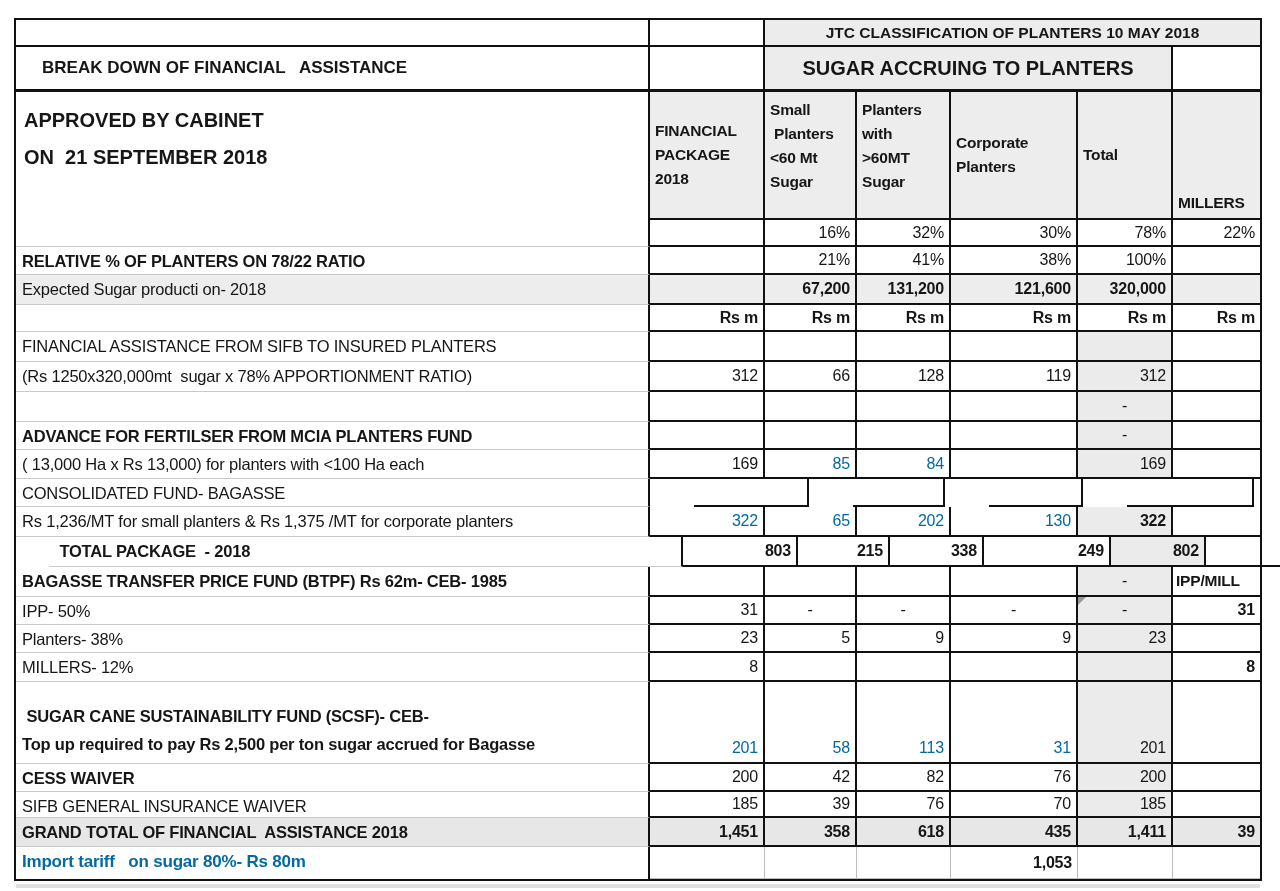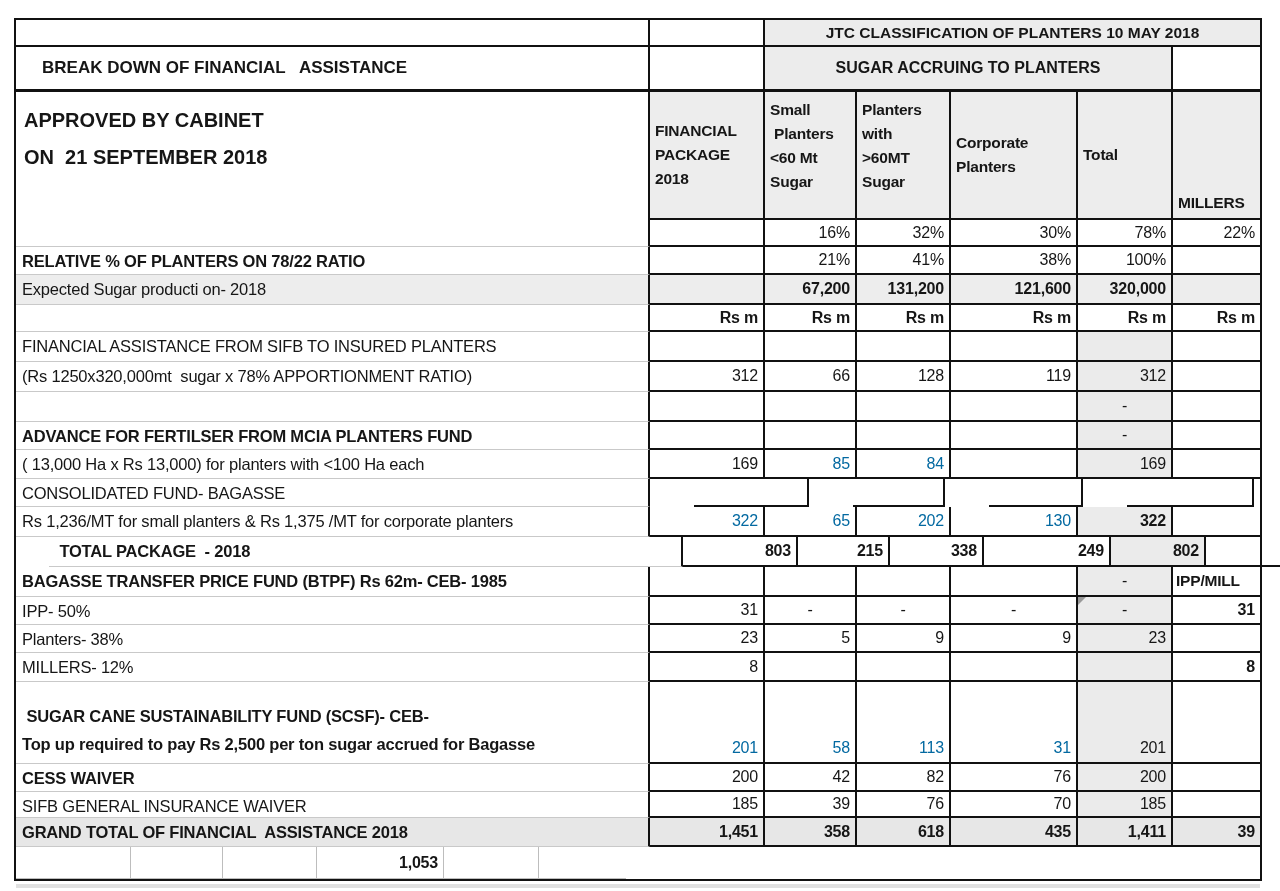--- a/index.html
+++ b/index.html
@@ -35,21 +35,21 @@
      border-style:solid;border-width:8px 8px 0 0;border-color:#999 transparent transparent transparent;}
   
   .r-top .lab{border-bottom:2px solid #111;}
   .topfp{border-bottom:2px solid #111;background:#fff;}
   .jtc{width:495px;background:#ececec;display:flex;align-items:center;justify-content:center;
        font-weight:bold;font-size:15.5px;border-bottom:2px solid #111;letter-spacing:0;}
   .breaklab{font-size:17px;font-weight:bold;display:flex;align-items:center;padding:0 0 0 26px;
        border-bottom:3px solid #111;letter-spacing:0;}
   .fp-empty{border-bottom:3px solid #111;background:#fff;}
   .sugar{width:408px;border-right:2px solid #111;border-bottom:3px solid #111;background:#ececec;
-       display:flex;align-items:center;justify-content:center;font-weight:bold;font-size:16px;}
+       display:flex;align-items:center;justify-content:center;font-weight:bold;font-size:20px;}
   .mtop{width:87px;border-bottom:3px solid #111;background:#fff;}
   .approved{font-size:20px;font-weight:bold;white-space:pre-wrap;line-height:1.85;
        padding:10px 0 0 8px;border-bottom:none;letter-spacing:0;}
   .hc{background:#ededed;font-weight:bold;font-size:15.5px;line-height:1.55;border-right:2px solid #111;
       border-bottom:2px solid #111;white-space:pre-wrap;padding:2px 2px 2px 5px;box-sizing:border-box;
       display:flex;flex-direction:column;letter-spacing:-0.2px;}
   .hc0{width:115px;justify-content:center;}
   .hc1{width:92px;padding-top:6px;}
   .hc2{width:94px;padding-top:6px;}
   .hc3{width:127px;justify-content:center;}
@@ -512,20 +512,21 @@
             <span>435</span>
           </div>
           <div class="c v v4 b">
             <span>1,411</span>
           </div>
           <div class="c v v5 b">
             <span>39</span>
           </div>
         </div>
         <div class="r import" style="height: 32px;">
+          <div class="c lab b gtxt">Import tariff   on sugar 80%- Rs 80m</div>
           <div class="c v v0">
             <span></span>
           </div>
           <div class="c v v1">
             <span></span>
           </div>
           <div class="c v v2">
             <span></span>
           </div>
           <div class="c v v3 b">

